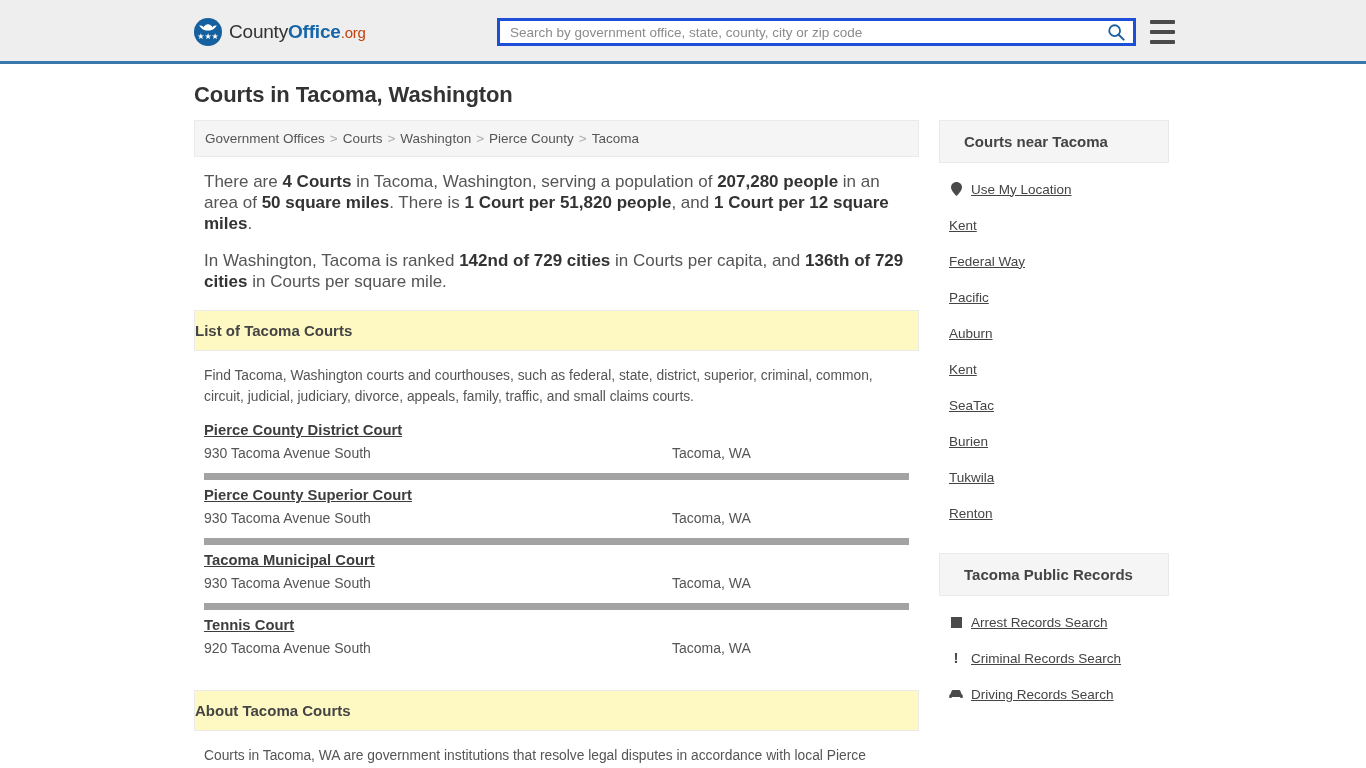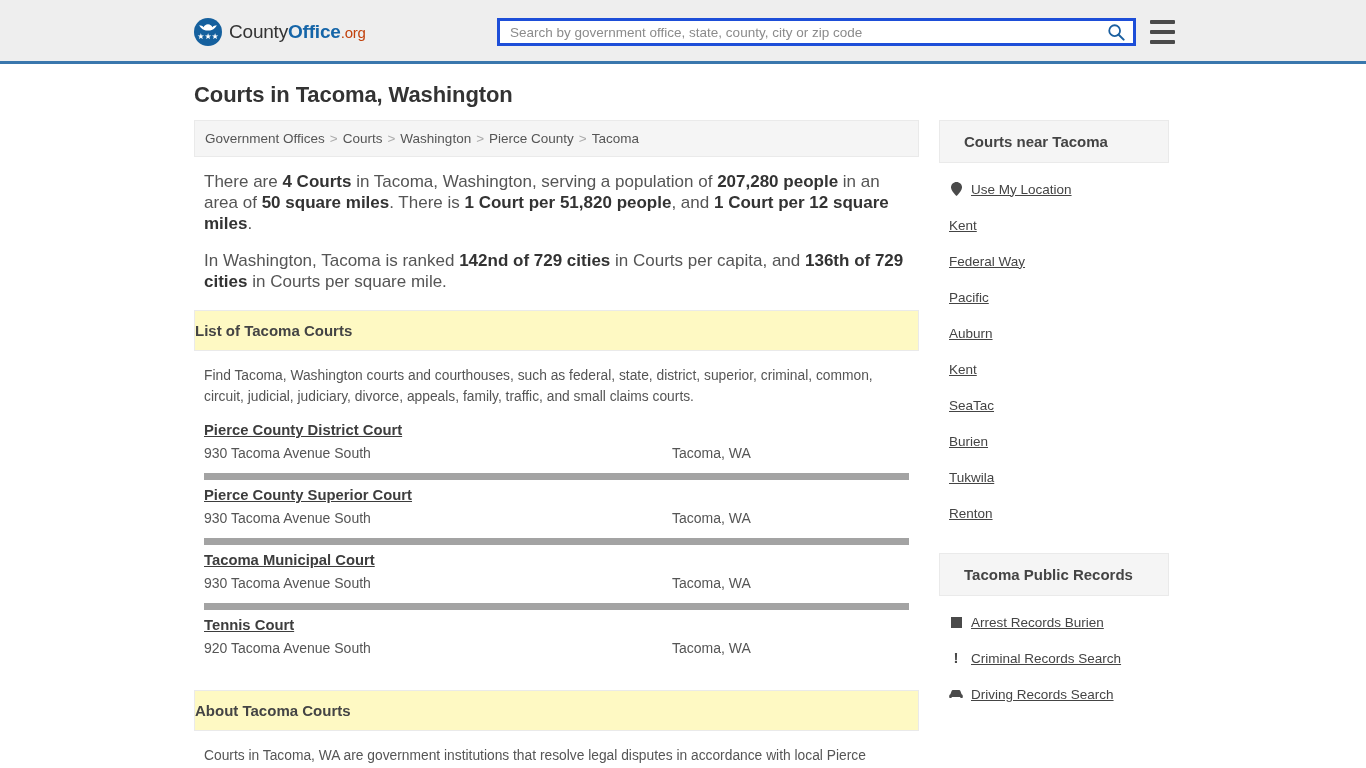--- a/index.html
+++ b/index.html
@@ -418,21 +418,21 @@
       </div>
 
       <div class="side-box">
         <div class="side-head">Tacoma Public Records</div>
         <div class="side-list">
 
           <div class="side-item">
             <span class="ico">
                 <span class="ico-square"></span>
               </span>
-            <a href="#">Arrest Records Burien</a>
+            <a href="#">Arrest Records Search</a>
           </div>
 
           <div class="side-item">
             <span class="ico ico-excl">!</span>
             <a href="#">Criminal Records Search</a>
           </div>
 
           <div class="side-item">
             <span class="ico">
               <svg width="14" height="10" viewBox="0 0 14 10">

